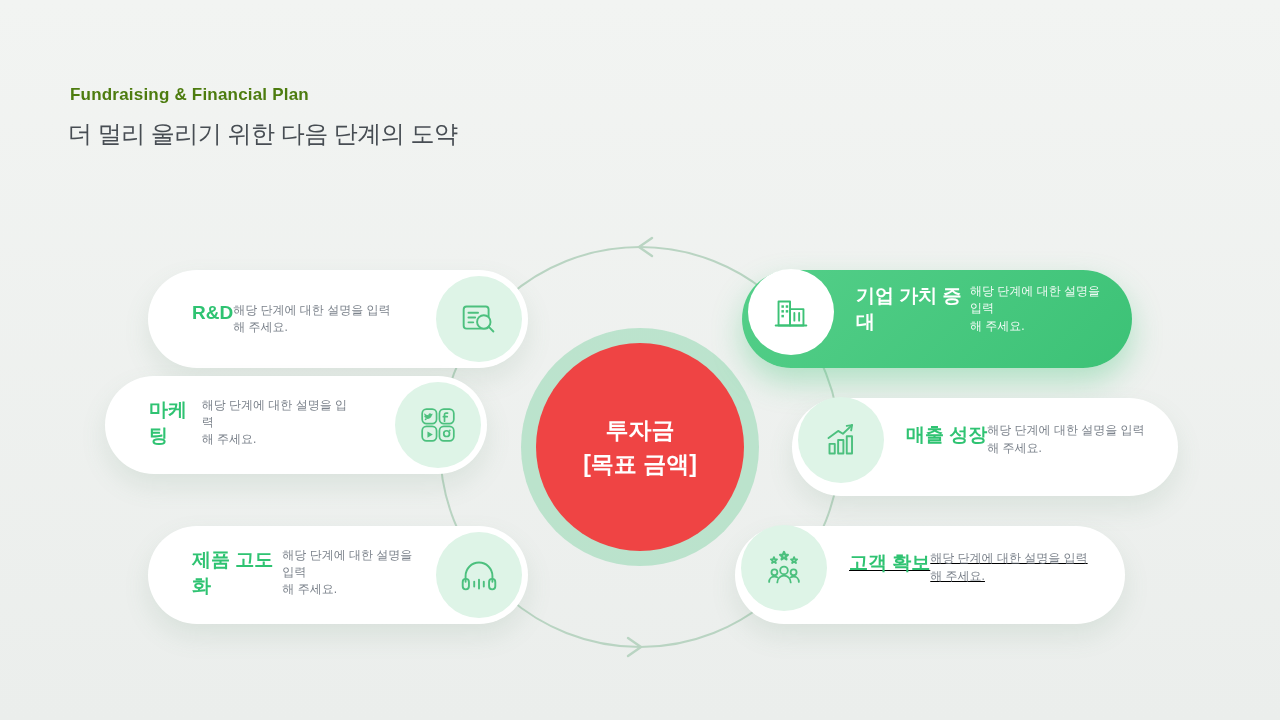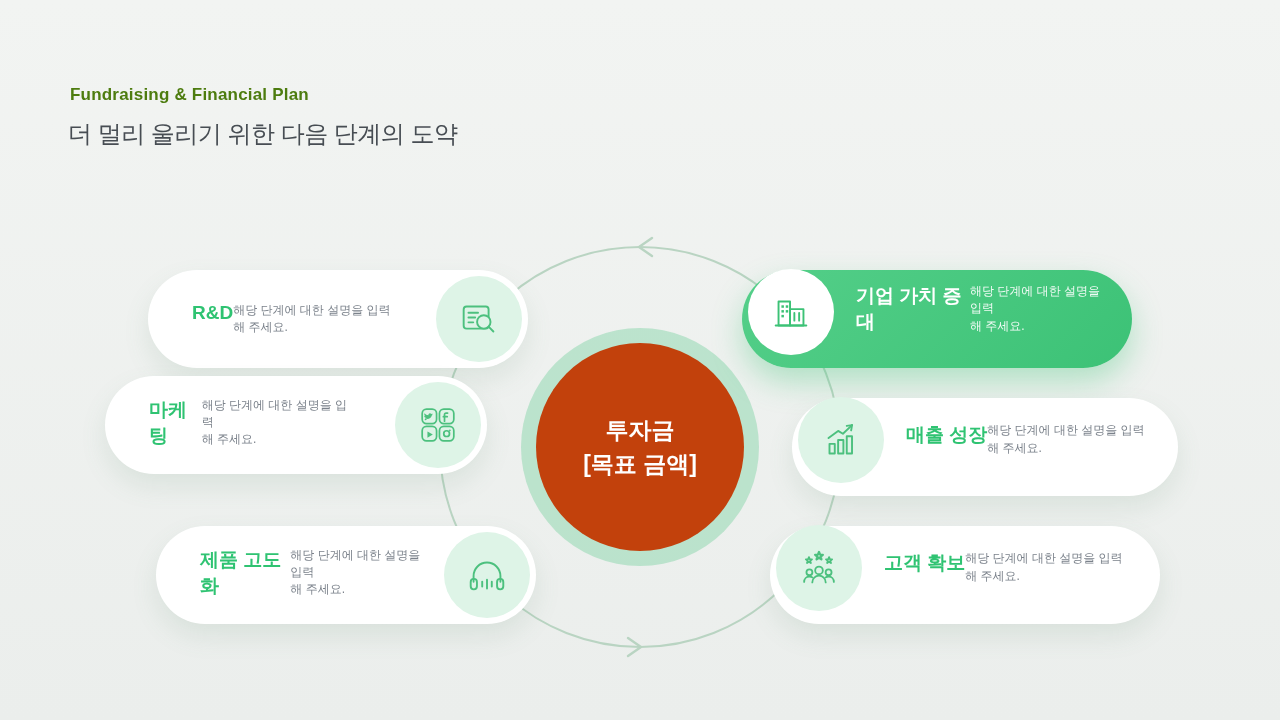--- a/index.html
+++ b/index.html
@@ -19,21 +19,21 @@
   }
   
   .ring-svg{position:absolute;left:420px;top:227px;width:440px;height:440px;z-index:1;}
   
   .halo{
     position:absolute;left:521px;top:328px;width:238px;height:238px;border-radius:50%;
     background:rgba(106,204,149,.38);z-index:2;
   }
   .center-circle{
     position:absolute;left:536px;top:343px;width:208px;height:208px;border-radius:50%;
-    background:#c2410c;z-index:3;display:flex;flex-direction:column;
+    background:#ef4444;z-index:3;display:flex;flex-direction:column;
     align-items:center;justify-content:center;color:#ffffff;
     font-size:23px;font-weight:bold;line-height:1.5;text-align:center;
   }
   
   .card{
     position:absolute;height:98px;border-radius:49px;background:#ffffff;
     box-shadow:0 12px 26px rgba(96,138,112,.13);
     display:flex;align-items:center;z-index:4;box-sizing:border-box;
   }
   .card .icon-circle{
@@ -50,24 +50,24 @@
   .card.highlight{
     background:linear-gradient(135deg,#54cf89 0%,#3cc276 100%);
     box-shadow:0 14px 30px rgba(61,194,118,.35);
   }
   .card.highlight .icon-circle{background:#ffffff;}
   .card.highlight .card-title{color:#ffffff;}
   .card.highlight .card-desc{color:rgba(255,255,255,.92);}
   
   .card-l1{left:148px;top:270px;width:380px;}
   .card-l2{left:105px;top:376px;width:382px;gap:36px;}
-  .card-l3{left:156px;top:526px;width:380px;}
+  .card-l3{left:148px;top:526px;width:380px;}
   .card-r1{left:742px;top:270px;width:390px;}
   .card-r2{left:792px;top:398px;width:386px;}
-  .card-r3{left:770px;top:526px;width:390px;}
+  .card-r3{left:735px;top:526px;width:390px;text-decoration:underline;}
 </style>
 </head>
 <body>
 
 <div class="slide">
 
   <div class="eyebrow">Fundraising &amp; Financial Plan</div>
   <div class="page-title">더 멀리 울리기 위한 다음 단계의 도약</div>
 
   <svg class="ring-svg" viewBox="0 0 440 440">

